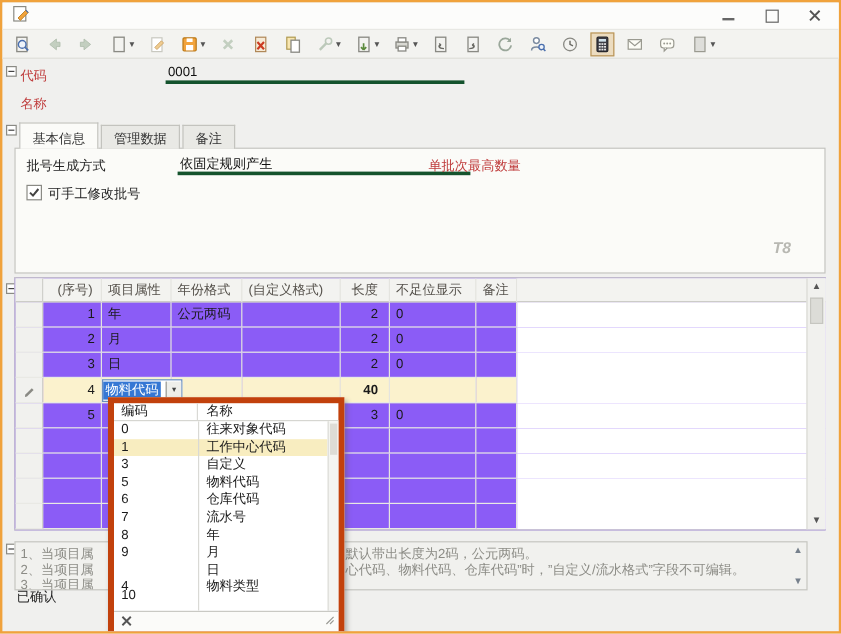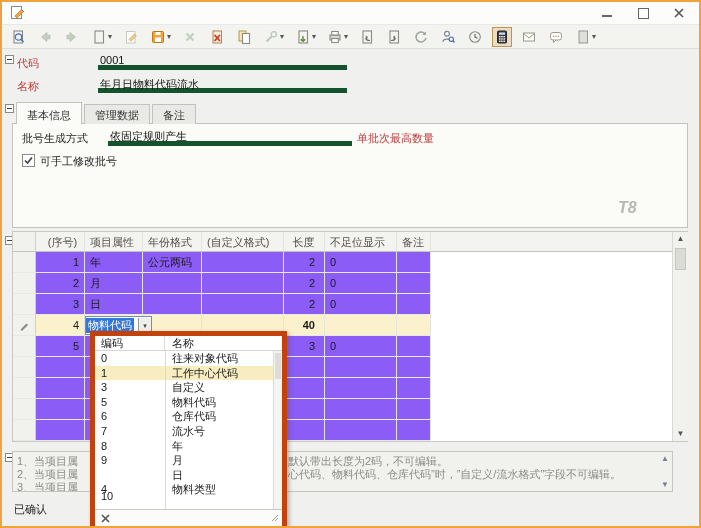--- a/index.html
+++ b/index.html
@@ -20,30 +20,30 @@
   .toolbar { position:absolute; left:0; right:0; top:23px; height:24px; background:#f3f3f0; border-bottom:1px solid #deded9; display:flex; align-items:center; padding:0 6px; gap:7px; }
   .tbtn { display:flex; align-items:center; height:20px; padding:1px; border:1px solid transparent; }
   .tbtn svg { width:16px; height:16px; display:block; }
   .tbtn.active { background:#ecdcc0; border-color:#b99559; }
   .caret { font-size:8px; color:#555; margin-left:1px; }
 
   .redlbl { color:#bf3b3b; }
   .collapse { position:absolute; width:9px; height:9px; background:#fff; border:1px solid #8a8a84; }
   .collapse::after { content:""; position:absolute; left:1px; right:1px; top:3px; border-top:1px solid #444; }
 
-  .fval { position:absolute; border-bottom:5px solid #14532d; font-size:11px; color:#111; padding-left:2px; }
+  .fval { position:absolute; border-bottom:3px solid #14532d; font-size:11px; color:#111; padding-left:2px;margin-left:40px; }
 
   
   .tabs { position:absolute; left:14px; top:100px; display:flex; align-items:flex-end; height:22px; z-index:2; }
   .tab { border:1px solid #c3c3be; border-bottom:none; padding:3px 10px 4px 10px; background:#e9e9e5; color:#333; margin-right:2px; height:20px; }
   .tab.sel { background:#fbfbf8; height:22px; padding-top:5px; }
   .tabpanel { position:absolute; left:10px; top:121px; width:676px; height:105px; background:#fbfbf8; border:1px solid #c3c3be; }
 
   .checkbox { position:absolute; width:13px; height:13px; background:#fff; border:1px solid #8a8a84; }
-  .watermark { position:absolute; left:616px; top:197px; font-size:16px; font-style:italic; font-weight:bold; color:#b8b8b2; }
+  .watermark { position:absolute; left:642px; top:197px; font-size:13px; font-style:italic; font-weight:bold; color:#b8b8b2; }
 
   
   .grid { position:absolute; left:10px; top:229px; width:676px; height:211px; background:#8b5cf6; border:1px solid #c9c9c4; border-right:none; }
   .grow { display:flex; height:21px; }
   .ghead { height:20px; background:#f3f3f0; }
   .ghead .c { border-bottom:1px solid #c3c3be; color:#55514b; }
   .c { flex:none; height:100%; padding:0 0 0 5px; line-height:20px; overflow:hidden; white-space:nowrap; border-right:1px solid #e4e4df; border-bottom:1px solid #e9e9e4; }
   .csel  { width:23px; background:#f1f1ee; border-right:1px solid #d0d0cb; padding:0; text-align:center; }
   .cseq  { width:49px; text-align:right; padding-right:5px; }
   .cattr { width:58px; }
@@ -67,21 +67,21 @@
   .sb-up { top:0; } .sb-down { bottom:0; }
   .sb-thumb { position:absolute; left:2px; top:16px; width:11px; height:22px; background:#dcdcd7; border:1px solid #c6c6c0; }
 
   
   .hint { position:absolute; left:10px; top:449px; width:661px; height:41px; background:#f1f1ee; border:1px solid #c6c6c0; color:#8c8c86; overflow:hidden; }
   .hl-line { position:absolute; left:4px; white-space:nowrap; }
   .hr-line { position:absolute; left:275px; white-space:nowrap; }
   .hint .sb-up2 { position:absolute; right:3px; top:2px; font-size:8px; color:#76808c; }
   .hint .sb-down2 { position:absolute; right:3px; bottom:2px; font-size:8px; color:#76808c; }
 
-  .statusbar { position:absolute; left:12px; top:500px; font-size:11px; color:#222; }
+  .statusbar { position:absolute; left:12px; top:488px; font-size:11px; color:#222; }
 
   
   .popup { position:absolute; left:88px; top:329px; width:197px; height:200px; background:#fff; border:5px solid #c2410c; box-shadow:2px 2px 4px rgba(90,90,90,.45); z-index:30; }
   .dd-head { display:flex; height:15px; border-bottom:1px solid #d6d6d1; line-height:15px; }
   .dd-code { width:70px; padding-left:6px; border-right:1px solid #d9d9d5; flex:none; }
   .dd-name { flex:1; padding-left:7px; }
   .dd-list { position:absolute; left:0; right:9px; top:15px; bottom:17px; overflow:hidden; }
   .dditem { display:flex; height:14.6px; line-height:14.5px; }
   .dditem.hl { background:#f8edc0; }
   .dd-sb { position:absolute; right:0; top:15px; bottom:17px; width:9px; background:#f4f4f1; border-left:1px solid #dcdcd7; }
@@ -260,21 +260,20 @@
           <rect x="4" y="2" width="8.5" height="12" fill="#dededa" stroke="#9a9a90"></rect>
         </svg>
         <span class="caret">▾</span>
       </span>
     </div>
 
   <span class="collapse" style="left:3px; top:53px;"></span>
   <span class="redlbl" style="position:absolute; left:15px; top:54px;">代码</span>
   <div class="fval" style="left:96px; top:52px; width:249px; height:16px;">0001</div>
   <span class="redlbl" style="position:absolute; left:15px; top:77px;">名称</span>
-  <div class="fval" style="left:96px; top:75px; width:249px; height:16px;">年月日物料代码流水</div>
 
   <span class="collapse" style="left:3px; top:102px;"></span>
   <div class="tabs">
     <div class="tab sel">基本信息</div>
     <div class="tab">管理数据</div>
     <div class="tab">备注</div>
   </div>
   <div class="tabpanel"></div>
 
   <span style="position:absolute; left:20px; top:129px; z-index:2; color:#222;">批号生成方式</span>
@@ -290,21 +289,21 @@
   <span class="watermark">T8</span>
 
   <span class="collapse" style="left:3px; top:234px;"></span>
   <div class="grid">
     <div class="grow ghead">
       <div class="c csel"></div>
       <div class="c cseq redlbl">(序号)</div>
       <div class="c cattr">项目属性</div>
       <div class="c cyf">年份格式</div>
       <div class="c ccf">(自定义格式)</div>
-      <div class="c clen" style="text-align:center; padding-left:8px;">长度</div>
+      <div class="c clen" style="text-align:right; padding-left:8px;">长度</div>
       <div class="c cpad">不足位显示</div>
       <div class="c cnote">备注</div>
       <div class="c cfill"></div>
     </div>
 
     <div class="grow">
       <div class="c csel"></div>
       <div class="c cseq">1</div>
       <div class="c cattr">年</div>
       <div class="c cyf">公元两码</div>
@@ -420,21 +419,21 @@
     <div class="vsb">
       <div class="sb-btn sb-up">▲</div>
       <div class="sb-thumb"></div>
       <div class="sb-btn sb-down">▼</div>
     </div>
   </div>
 
   <span class="collapse" style="left:3px; top:451px;"></span>
   <div class="hint">
     <span class="hl-line" style="top:2px;">1、当项目属</span>
-    <span class="hr-line" style="top:2px;">默认带出长度为2码，不可编辑。</span>
+    <span class="hr-line" style="top:2px;">默认带出长度为2码，公元两码。</span>
     <span class="hl-line" style="top:15px;">2、当项目属</span>
     <span class="hr-line" style="top:15px;">心代码、物料代码、仓库代码”时，”自定义/流水格式”字段不可编辑。</span>
     <span class="hl-line" style="top:28px;text-align:center;">3、当项目属</span>
     <span class="sb-up2">▲</span>
     <span class="sb-down2">▼</span>
   </div>
 
   <div class="statusbar">已确认</div>
 
   <div class="popup">

